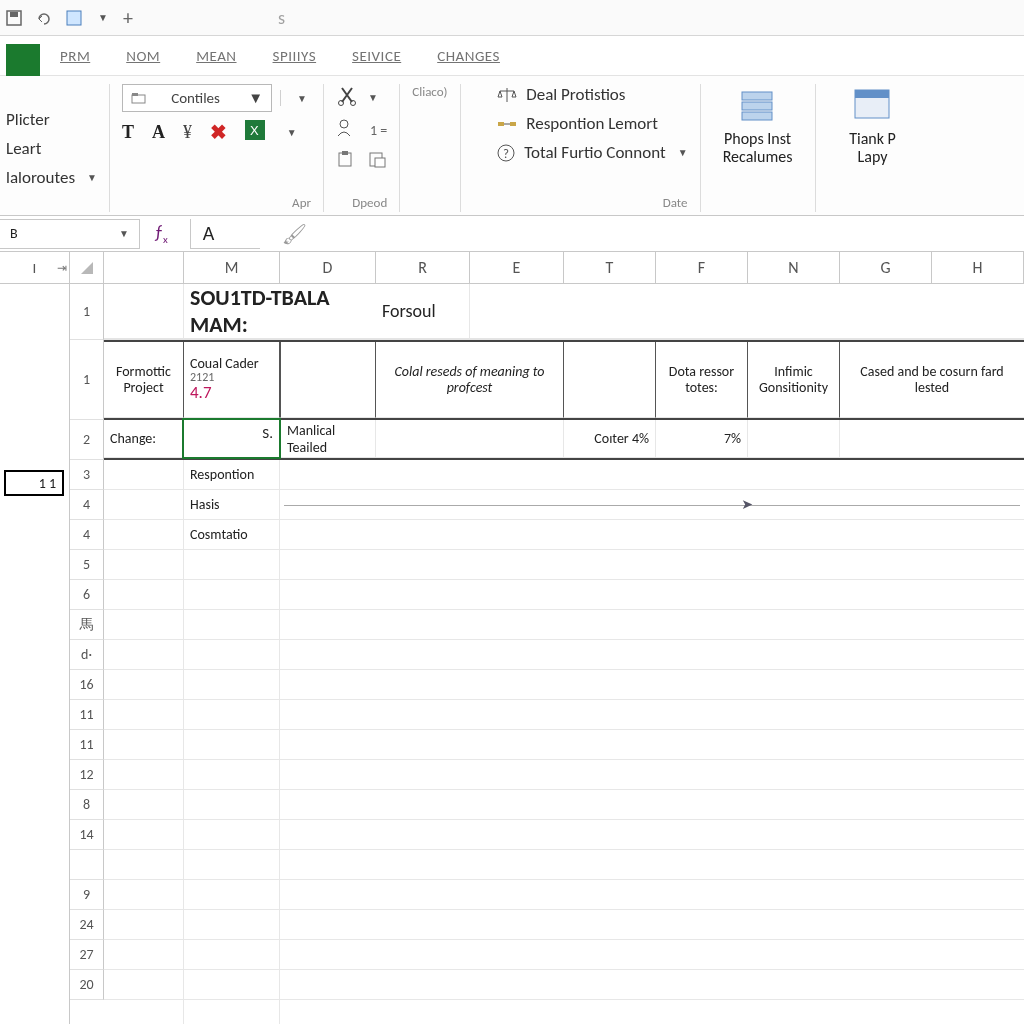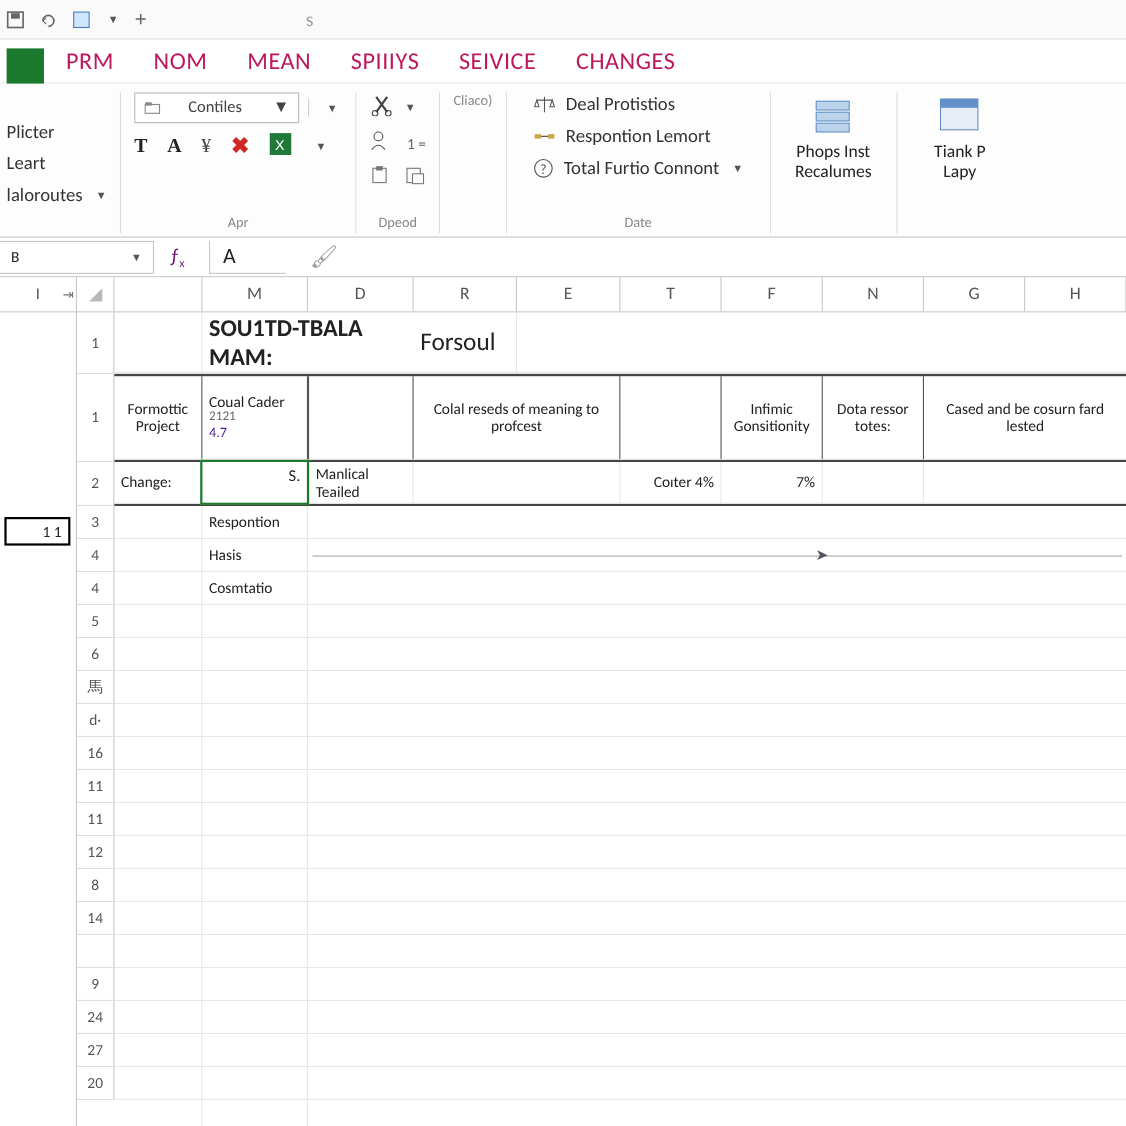--- a/index.html
+++ b/index.html
@@ -24,31 +24,31 @@
   .qat .ico { width: 20px; height: 20px; display:flex;align-items:center;justify-content:center;}
   .qat .file-label { color:#666; margin-left:130px; font-size:18px; opacity:.6;}
   .divider-v { width: 1px; background:#d0d0d0; align-self:stretch; margin:6px 2px;}
   
   .tabs {
     height: 40px;
     display:flex; gap: 36px; align-items:center;
     padding-left: 60px;
     background:#fff; border-bottom:1px solid #e3e3e3;
   }
-  .tabs .tab { font-size:22px; color:#be185d; letter-spacing:.5px; cursor:pointer;}
+  .tabs .tab { font-size:15px; color:#737373; letter-spacing:.5px; cursor:pointer;text-decoration:underline;}
   .accent-square { position:absolute; left:6px; top:44px; width:34px; height:34px; background:#1b7a2e; }
   
   .ribbon {
     height: 140px; background:#fdfdfd;
     border-bottom:1px solid #c8c8c8;
     display:flex; position:relative;
     padding:8px 6px 0 6px;
   }
   .group {
-    display:flex; flex-direction:column; align-items:center;
+    display:flex; flex-direction:column; align-items:flex-end;
     border-right:1px solid #dcdcdc;
     padding:0 12px; height:128px;
   }
   .group:last-child { border-right:none;}
   .group .body { flex:1; display:flex; flex-direction:column; gap:8px;}
   .group .caption { font-size:13px; color:#888; padding-bottom:2px;}
   .row { display:flex; align-items:center; gap:6px;}
   .combo {
     width:150px; height:28px; border:1px solid #b8b8b8;
     display:flex; align-items:center; padding:0 8px;
@@ -342,36 +342,36 @@
         <div class="rh" style="height: 30px; text-align: center;">24</div>
         <div class="rh" style="height: 30px;">27</div>
         <div class="rh" style="height: 30px;">20</div>
       </div>
 
     <div class="cells">
 
       <div class="crow title-row">
         <div class="cel" style="width:80px;"></div>
         <div class="cel bold" style="width:192px;border-right:none;">SOU1TD-TBALA MAM:</div>
-        <div class="cel" style="width:94px;font-size:23px;">Forsoul</div>
+        <div class="cel" style="width:94px;font-size:18px;">Forsoul</div>
         <div class="cel" style="flex:1;border-right:none;"></div>
       </div>
 
       <div class="crow thead">
         <div class="cel" style="width:80px;">Formottic Project</div>
         <div class="cel" style="width:96px;align-items:flex-start;">
           <span>Coual Cader</span>
           <span style="font-size:12px;color:#666;">2121</span>
-          <span style="font-size:13px;color:#4c1d95;">4.7</span>
+          <span style="font-size:17px;color:#be185d;">4.7</span>
         </div>
         <div class="cel" style="width:96px;border-left:1px solid #555;"></div>
-        <div class="cel" style="width:188px;">Colal reseds of meaning to profcest</div>
+        <div class="cel" style="width:188px;font-style:italic;">Colal reseds of meaning to profcest</div>
         <div class="cel" style="width:92px;"></div>
+        <div class="cel" style="width:92px;">Dota ressor totes:</div>
         <div class="cel" style="width:92px;">Infimic Gonsitionity</div>
-        <div class="cel" style="width:92px;">Dota ressor totes:</div>
         <div class="cel" style="width:184px;border-right:none;">Cased and be cosurn fard lested</div>
       </div>
 
       <div class="crow" style="height:40px;position:relative;border-bottom:2px solid #444;">
         <div class="cel" style="width:80px;">Change:</div>
         <div class="cel" style="width:96px;position:relative;">
           <div class="activecell" style="left:-2px;top:-2px;right:-2px;bottom:-2px;">
             <span class="val">S.</span>
           </div>
         </div>

